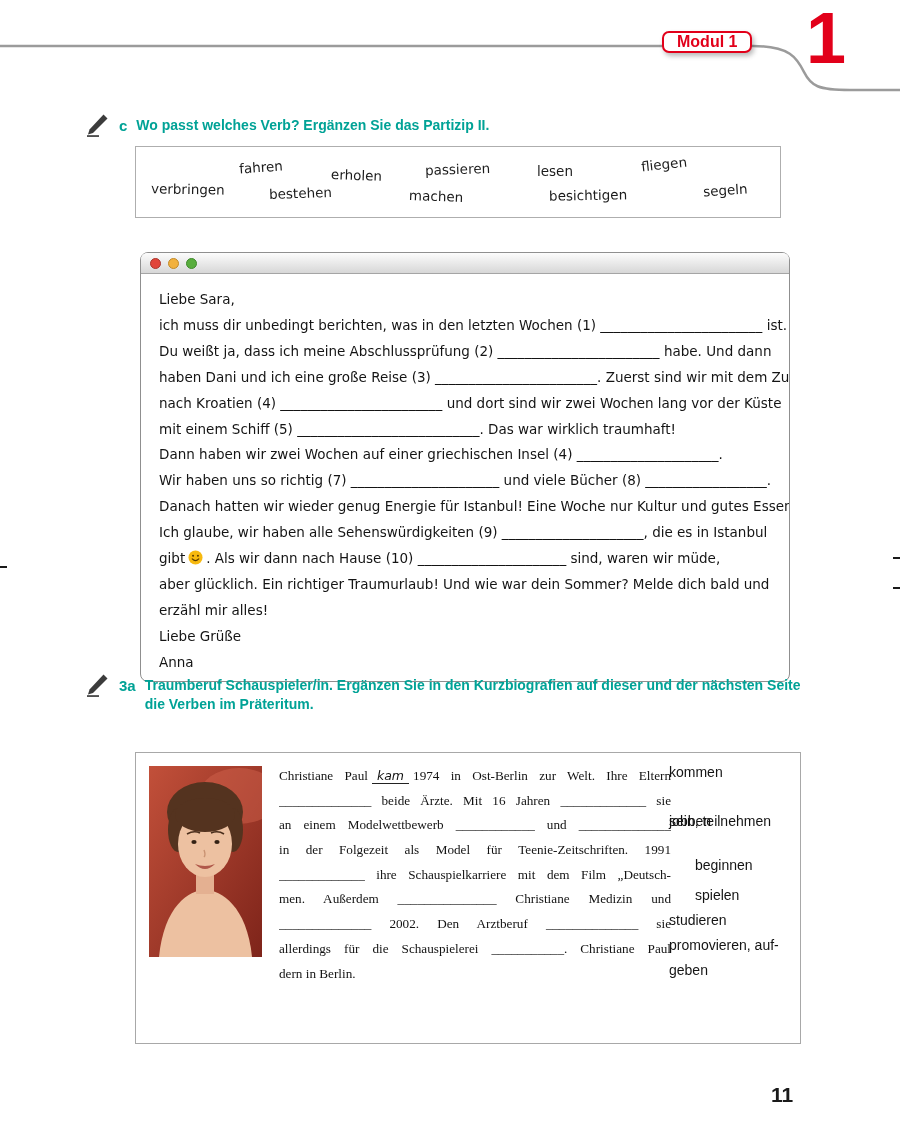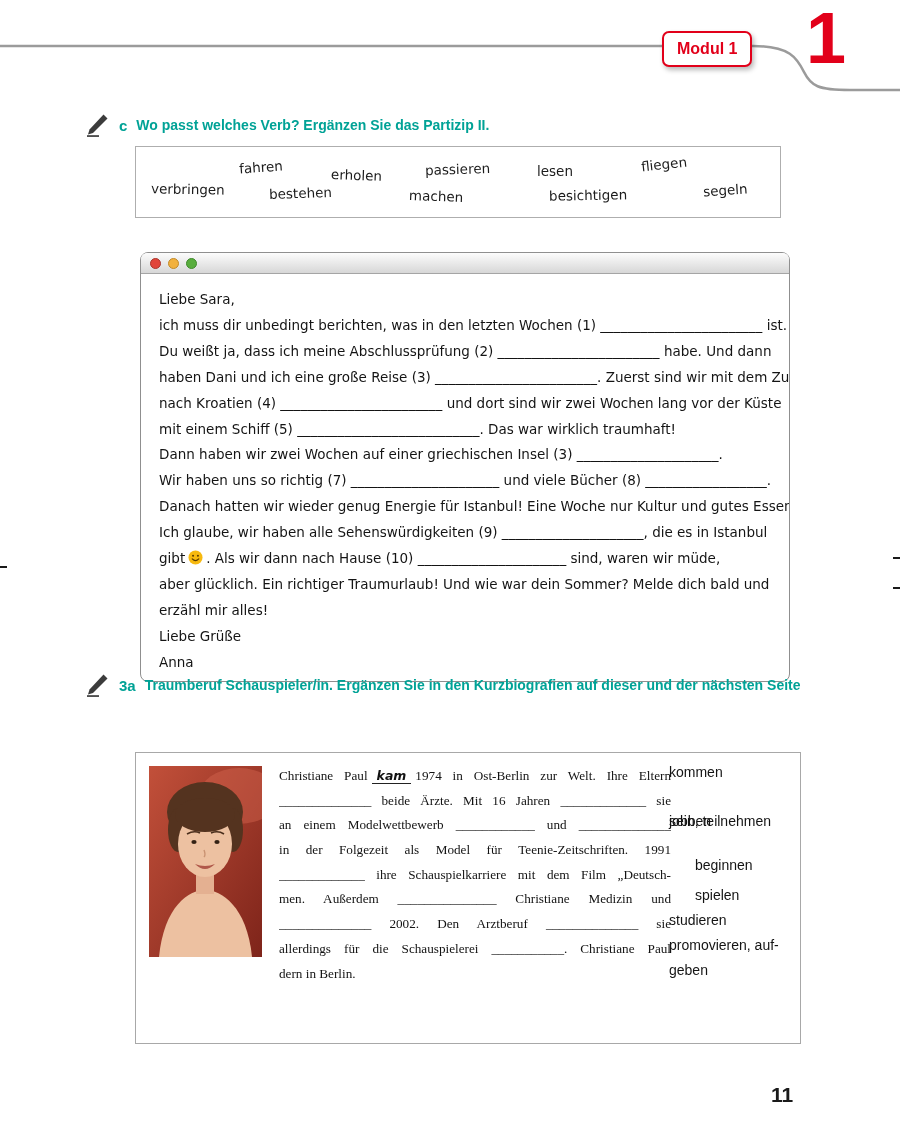--- a/index.html
+++ b/index.html
@@ -6,21 +6,21 @@
   html,body { width:900px; height:1124px; }
   body { background:#ffffff; font-family:"DejaVu Sans", sans-serif; color:#1a1a1a; position:relative; }
   #page { position:relative; width:900px; height:1124px; overflow:hidden; background:#fff; }
 
   
   .header-rule-svg { position:absolute; left:0; top:0; width:900px; height:110px; }
   .module-badge {
     position:absolute; left:662px; top:31px;
     background:#fff; border:2px solid var(--accent-red,#e2001a); border-radius:7px;
     color:var(--accent-red,#e2001a); font-weight:bold; font-size:16px;
-    font-family:"Liberation Sans",sans-serif; padding:7px 13px;
+    font-family:"Liberation Sans",sans-serif; padding:0 13px;
     box-shadow:2px 3px 5px rgba(0,0,0,.28);
   }
   .chapter-number {
     position:absolute; left:806px; top:4px; color:var(--accent-red,#e2001a);
     font-size:72px; line-height:.95; font-weight:bold; font-family:"Liberation Sans",sans-serif;
   }
 
   
   .ex-header { position:absolute; display:flex; gap:9px; align-items:flex-start; }
   #ex-c { left:84px; top:112px; }
@@ -61,21 +61,21 @@
 
   
   .bio-box { position:absolute; left:135px; top:752px; width:666px; height:292px;
     border:1px solid #a8a8a8; background:#fff; }
   .portrait { position:absolute; left:13px; top:13px; width:113px; height:191px; }
   .bio-text { position:absolute; left:143px; top:11px; width:392px;
     font-family:"Liberation Serif",serif; font-size:13.2px; line-height:24.7px; color:#121212; }
   .bio-line { text-align:justify; text-align-last:justify; height:24.7px; overflow:hidden; }
   .bio-line.plain { text-align-last:left; }
   .answer { font-family:"DejaVu Sans",sans-serif; font-style:italic; font-size:12.5px;
-    padding:0 5px; margin:0 4px; border-bottom:1px solid #222;font-weight:bold; }
+    padding:0 5px; margin:0 4px; border-bottom:1px solid #222; }
   .verb { position:absolute; left:533px; font-size:14px; color:#141414; white-space:nowrap;
     font-family:"Liberation Sans",sans-serif; }
   .v0 { top:11px; }  .v1 { top:36px;margin-top:24px; }  .v2 { top:60px; }  .v3 { top:104px;padding-left:26px; }
   .v4 { top:134px;margin-left:26px; } .v5 { top:159px; } .v6 { top:184px; } .v7 { top:209px; }
 
   
   .page-number { position:absolute; left:771px; top:1083px; font-weight:bold; font-size:21px;
     font-family:"Liberation Sans",sans-serif; color:#1a1a1a; }
   .crop { position:absolute; background:#1a1a1a; width:7px; height:2px; }
   .crop-l  { left:0;    top:566px; }
@@ -127,21 +127,21 @@
       <span class="tl-btn tl-yellow"></span>
       <span class="tl-btn tl-green"></span>
     </div>
     <div class="letter-body">
       <div class="letter-line">Liebe Sara,</div>
       <div class="letter-line">ich muss dir unbedingt berichten, was in den letzten Wochen (1) ________________________ ist.</div>
       <div class="letter-line">Du weißt ja, dass ich meine Abschlussprüfung (2) ________________________ habe. Und dann</div>
       <div class="letter-line">haben Dani und ich eine große Reise (3) ________________________. Zuerst sind wir mit dem Zug</div>
       <div class="letter-line">nach Kroatien (4) ________________________ und dort sind wir zwei Wochen lang vor der Küste</div>
       <div class="letter-line">mit einem Schiff (5) ___________________________. Das war wirklich traumhaft!</div>
-      <div class="letter-line">Dann haben wir zwei Wochen auf einer griechischen Insel (3) _____________________.</div>
+      <div class="letter-line">Dann haben wir zwei Wochen auf einer griechischen Insel (4) _____________________.</div>
       <div class="letter-line">Wir haben uns so richtig (7) ______________________ und viele Bücher (8) __________________.</div>
       <div class="letter-line">Danach hatten wir wieder genug Energie für Istanbul! Eine Woche nur Kultur und gutes Essen!</div>
       <div class="letter-line">Ich glaube, wir haben alle Sehenswürdigkeiten (9) _____________________, die es in Istanbul</div>
       <div class="letter-line">
         <span>gibt</span><span class="smiley"><svg viewBox="0 0 16 16" width="15" height="15">
               <circle cx="8" cy="8" r="7.5" fill="#f7b90f"></circle>
               <circle cx="5.4" cy="6.2" r="1.1" fill="#5a3b00"></circle>
               <circle cx="10.6" cy="6.2" r="1.1" fill="#5a3b00"></circle>
               <path d="M4.5 9.5 Q8 13 11.5 9.5" stroke="#5a3b00" stroke-width="1.3" fill="none" stroke-linecap="round"></path>
             </svg></span><span>. Als wir dann nach Hause (10) ______________________ sind, waren wir müde,</span>
@@ -156,20 +156,21 @@
   <div class="ex-header" id="ex-3a">
     <span class="ex-icon">
       <svg viewBox="0 0 26 26" width="26" height="26">
         <path d="M19.5 2.5 L23.5 6.5 L9 21 L4 22.5 L5.5 17.5 Z" fill="#3c3c3c"></path>
         <rect x="3" y="23.2" width="12" height="1.7" fill="#3c3c3c"></rect>
       </svg>
     </span>
     <span class="ex-label">3a</span>
     <span class="ex-title">
       <div>Traumberuf Schauspieler/in. Ergänzen Sie in den Kurzbiografien auf dieser und der nächsten Seite</div>
+      <div>die Verben im Präteritum.</div>
     </span>
   </div>
 
   <div class="bio-box">
     <svg class="portrait" viewBox="0 0 113 191">
       <defs>
         <linearGradient id="bgGrad" x1="0" y1="0" x2="1" y2="1">
           <stop offset="0" stop-color="#c2503a"></stop>
           <stop offset="1" stop-color="#7e241a"></stop>
         </linearGradient>

